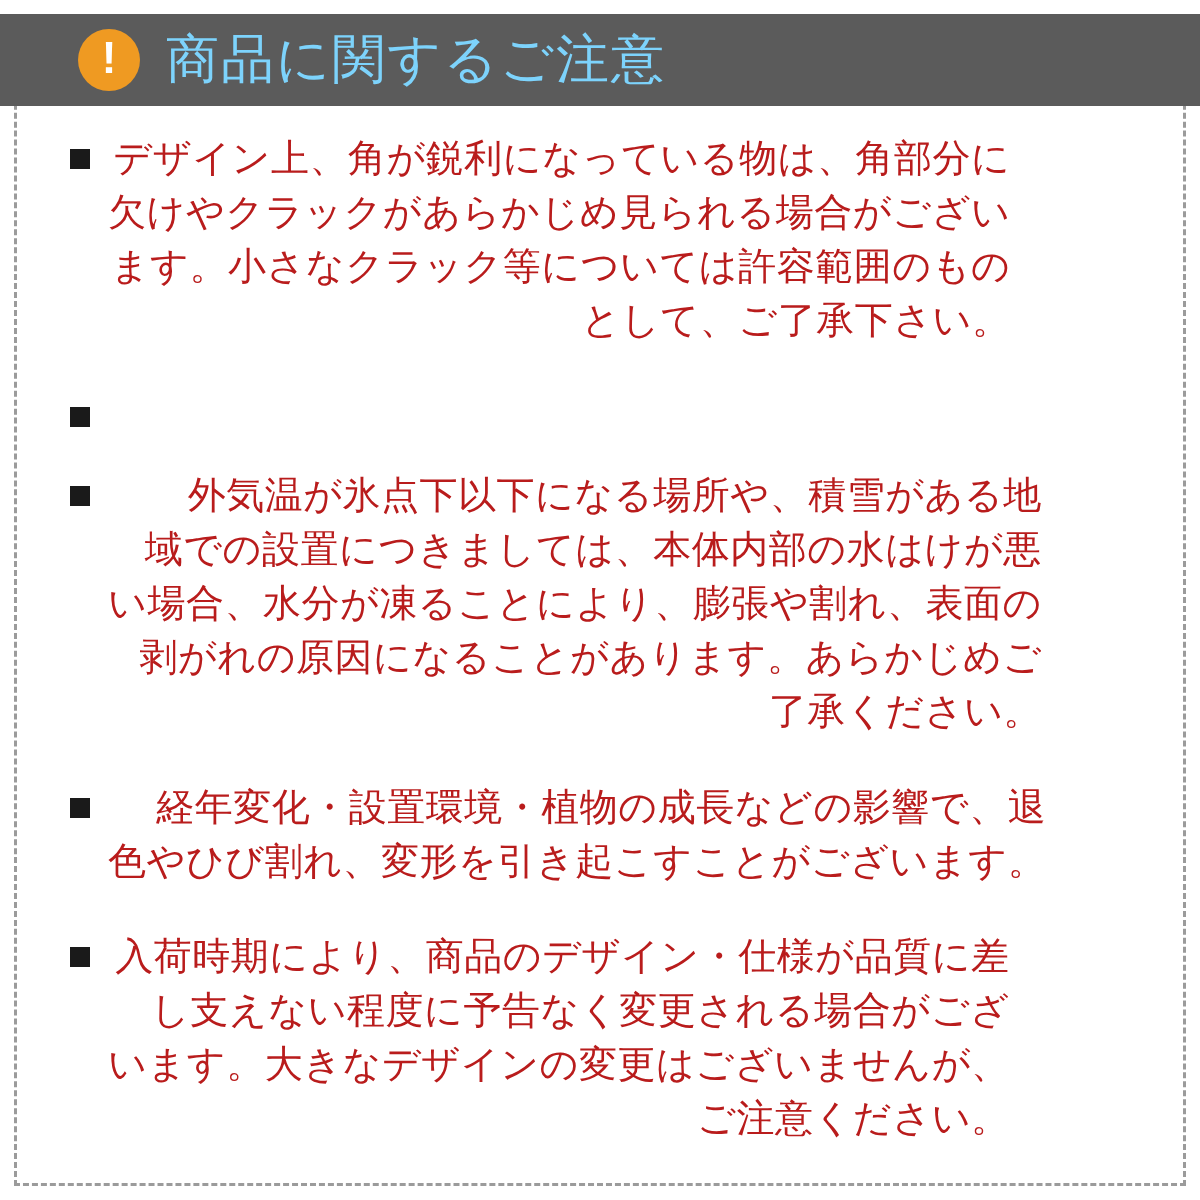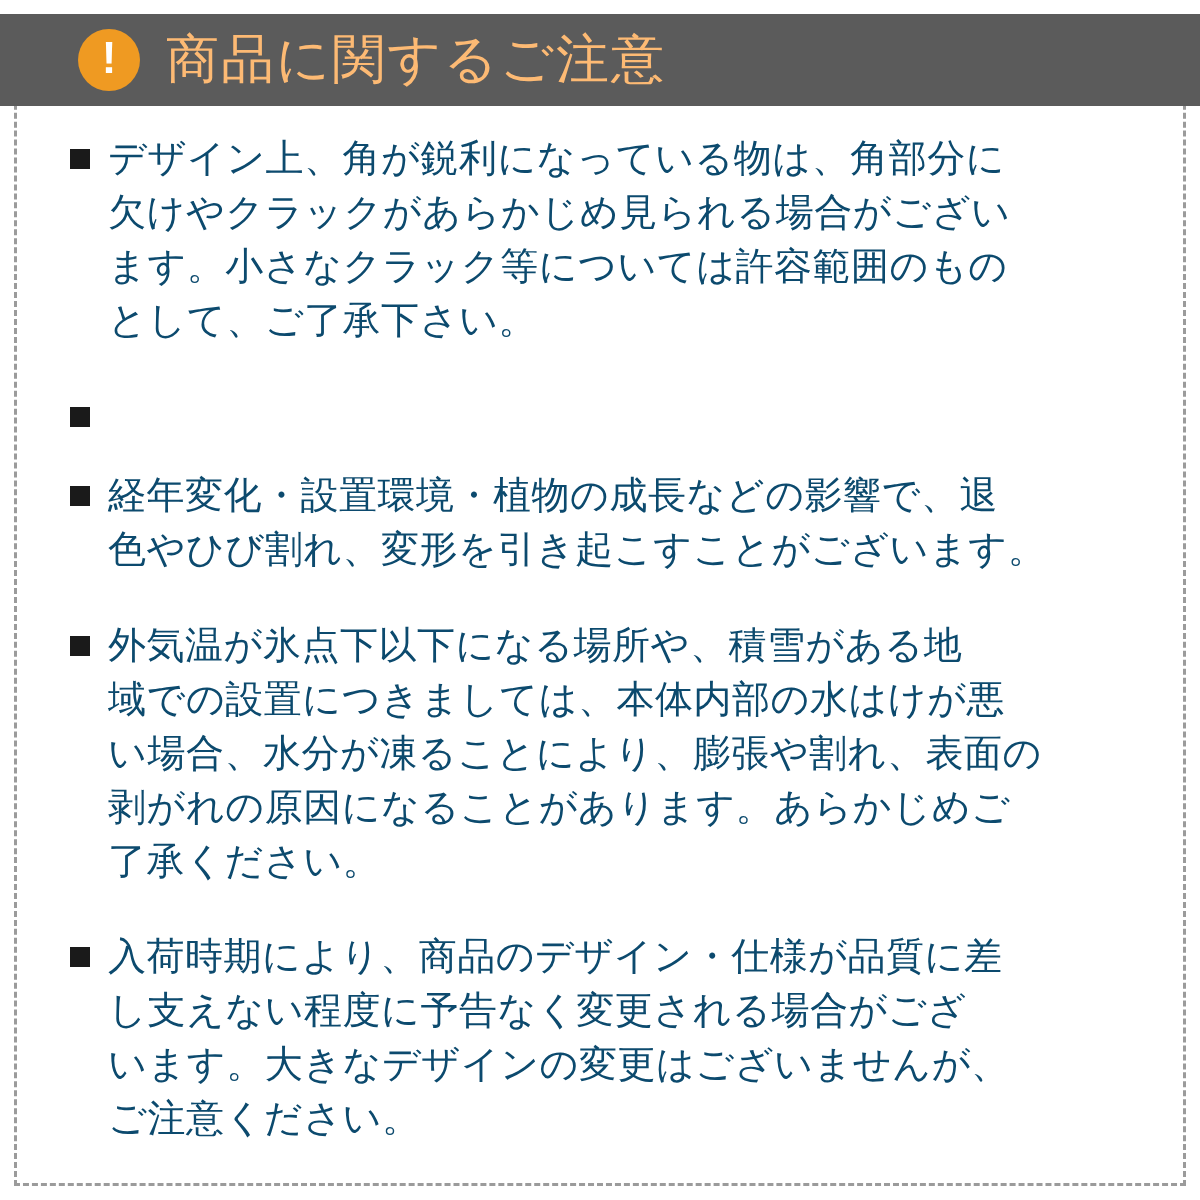--- a/index.html
+++ b/index.html
@@ -56,21 +56,21 @@
   }
   .header-icon .excl {
     color: #ffffff;
     font-size: 44px;
     font-weight: bold;
     line-height: 1;
     font-family: "Liberation Sans", sans-serif;
     transform: translateY(-2px);
   }
   .header-title {
-    color: #fdba74;
+    color: #7dd3fc;
     font-size: 53px;
     letter-spacing: 2px;
     margin-left: 26px;
     font-weight: 500;
     white-space: nowrap;
     font-family: "DejaVu Sans", "Liberation Sans", sans-serif;
   }
   
   .content {
     position: absolute;
@@ -87,26 +87,27 @@
   }
   .bullet {
     width: 20px;
     height: 20px;
     background: #1a1a1a;
     flex: 0 0 auto;
     margin-top: 17px;
     margin-right: 18px;
   }
   .note-text {
-    color: #0c4a6e;
+    color: #b91c1c;
     font-size: 38px;
     line-height: 1.42;
     letter-spacing: 0.5px;
     white-space: pre-line;
     font-family: Liberation Serif, serif;
+    text-align: right;
   }
 </style>
 </head>
 <body>
 
 <div class="page">
 
   <div class="dashed-frame"></div>
 
   <div class="header-bar">
@@ -125,31 +126,31 @@
 ます。小さなクラック等については許容範囲のもの
 として、ご了承下さい。</div>
     </div>
 
     <div class="note-item">
       <div class="bullet"></div>
     </div>
 
     <div class="note-item">
       <div class="bullet"></div>
-      <div class="note-text">経年変化・設置環境・植物の成長などの影響で、退
-色やひび割れ、変形を引き起こすことがございます。</div>
-    </div>
-
-    <div class="note-item">
-      <div class="bullet"></div>
       <div class="note-text">外気温が氷点下以下になる場所や、積雪がある地
 域での設置につきましては、本体内部の水はけが悪
 い場合、水分が凍ることにより、膨張や割れ、表面の
 剥がれの原因になることがあります。あらかじめご
 了承ください。</div>
+    </div>
+
+    <div class="note-item">
+      <div class="bullet"></div>
+      <div class="note-text">経年変化・設置環境・植物の成長などの影響で、退
+色やひび割れ、変形を引き起こすことがございます。</div>
     </div>
 
     <div class="note-item">
       <div class="bullet"></div>
       <div class="note-text">入荷時期により、商品のデザイン・仕様が品質に差
 し支えない程度に予告なく変更される場合がござ
 います。大きなデザインの変更はございませんが、
 ご注意ください。</div>
     </div>
 

